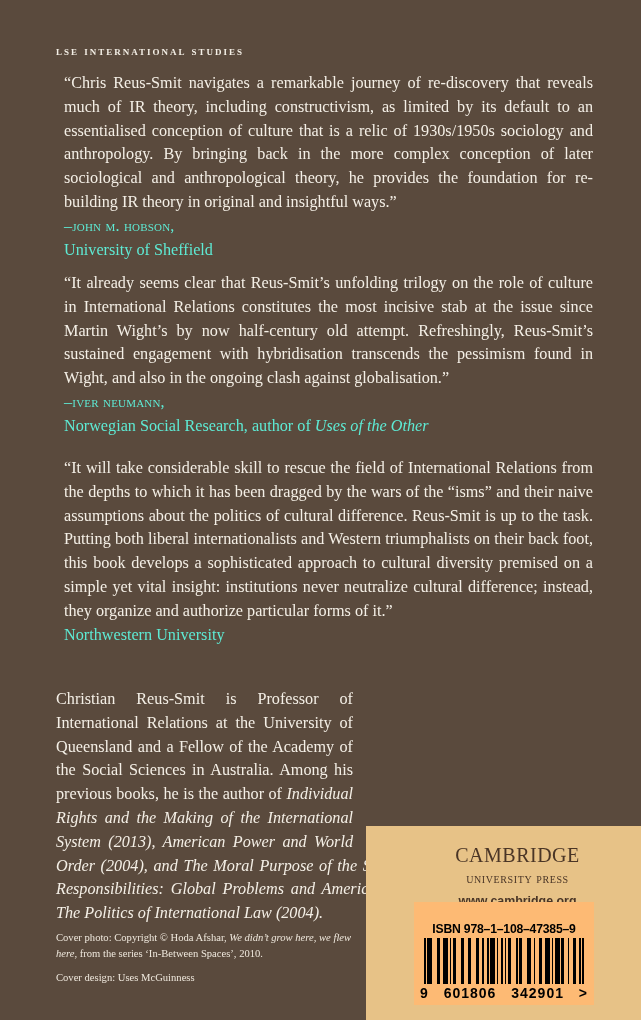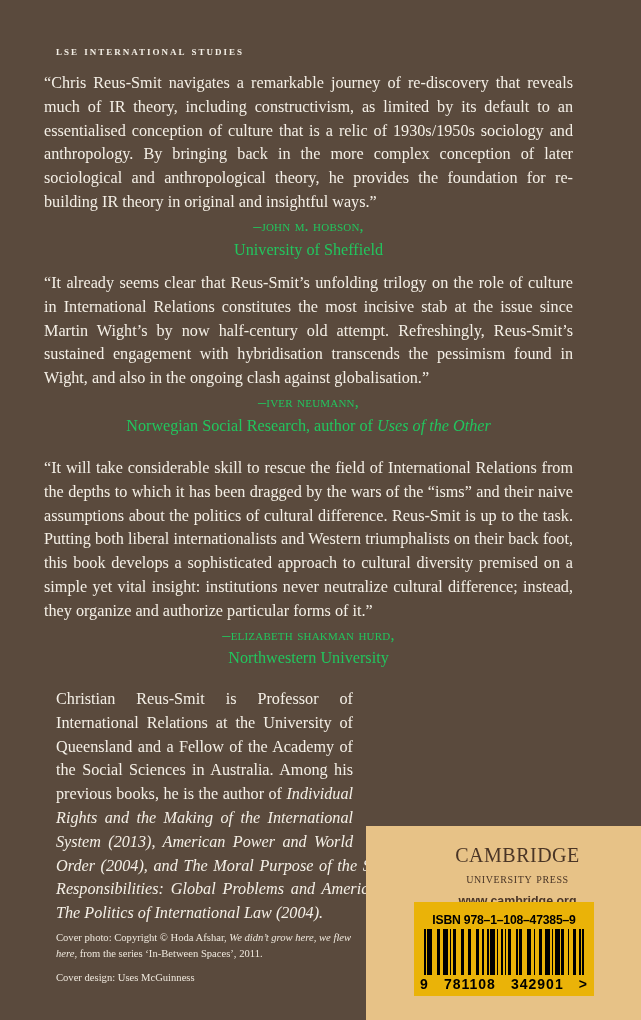--- a/index.html
+++ b/index.html
@@ -35,36 +35,36 @@
     font-variant: small-caps;
     text-transform: lowercase;
     color: #f4efe6;
     font-family: "Liberation Serif", "DejaVu Serif", serif;
   }
   .series-header::first-letter { }
 
   
   .quote-block {
     position: absolute;
-    left: 44px;
+    left: 64px;
     width: 529px;
   }
   .quote-text {
     font-size: 16.2px;
     line-height: 23.8px;
     text-align: justify;
     color: #f4efe6;
     margin: 0;
     hyphens: none;
   }
   .quote-attrib {
-    text-align: center;
+    text-align: left;
     font-size: 16.2px;
     line-height: 23.8px;
-    color: #22c55e;
+    color: #5eead4;
     margin: 0;
   }
   .attrib-name {
     font-variant: small-caps;
     text-transform: lowercase;
     letter-spacing: 0.2px;
   }
   .attrib-affil {
     display: block;
   }
@@ -148,22 +148,22 @@
     font-family: "Liberation Sans", sans-serif;
     margin-top: 3px;
   }
 
   
   #barcode-box {
     position: absolute;
     left: 48px;
     top: 76px;
     width: 180px;
-    background: #eab308;
-    padding: 11px 4px 3px 4px;
+    background: #fdba74;
+    padding: 20px 4px 3px 4px;
     box-sizing: border-box;
   }
   #isbn-line {
     font-family: "Liberation Sans", sans-serif;
     font-size: 12.2px;
     font-weight: bold;
     color: #000;
     text-align: center;
     letter-spacing: -0.2px;
     line-height: 14px;
@@ -210,31 +210,30 @@
     <p class="quote-text">“It already seems clear that Reus-Smit’s unfolding trilogy on the role of culture in International Relations constitutes the most incisive stab at the issue since Martin Wight’s by now half-century old attempt. Refreshingly, Reus-Smit’s sustained engagement with hybridisation transcends the pessimism found in Wight, and also in the ongoing clash against globalisation.”</p>
     <p class="quote-attrib">
       <span class="attrib-name">–Iver Neumann,</span>
       <span class="attrib-affil"><span>Norwegian Social Research, author of </span><span class="ital">Uses of the Other</span></span>
     </p>
   </div>
 
   <div class="quote-block" id="quote-3">
     <p class="quote-text">“It will take considerable skill to rescue the field of International Relations from the depths to which it has been dragged by the wars of the “isms” and their naive assumptions about the politics of cultural difference. Reus-Smit is up to the task. Putting both liberal internationalists and Western triumphalists on their back foot, this book develops a sophisticated approach to cultural diversity premised on a simple yet vital insight: institutions never neutralize cultural difference; instead, they organize and authorize particular forms of it.”</p>
     <p class="quote-attrib">
-      <span class="attrib-name">–Elizabeth Shakman Hurd,</span>
       <span class="attrib-affil">Northwestern University</span>
     </p>
   </div>
 
   <div id="bio">
     <div id="bio-float"></div><span>Christian Reus-Smit is Professor of International Relations at the University of Queensland and a Fellow of the Academy of the Social Sciences in Australia. Among his previous books, he is the author of </span><span class="ital">Individual Rights and the Making of the International System (2013), American Power and World Order (2004), and The Moral Purpose of the State (1999); coauthor of Special Responsibilities: Global Problems and American Power (2012); and editor of The Politics of International Law (2004).</span>
   </div>
 
   <div id="credits">
-    <p><span>Cover photo: Copyright © Hoda Afshar, </span><span class="ital">We didn’t grow here, we flew here</span><span>, from the series ‘In-Between Spaces’, 2011.</span></p>
+    <p><span>Cover photo: Copyright © Hoda Afshar, </span><span class="ital">We didn’t grow here, we flew here</span><span>, from the series ‘In-Between Spaces’, 2010.</span></p>
     <p class="credit-gap">Cover design: Uses McGuinness</p>
   </div>
 
   <div id="publisher-panel">
 
     <div id="cup-logo">
       <div class="cup-name">Cambridge</div>
       <div class="cup-sub">University Press</div>
       <div class="cup-url">www.cambridge.org</div>
     </div>
@@ -297,21 +296,21 @@
           <i style="flex: 1 0 0px;"></i>
           <i style="flex: 2 0 0px; background: transparent;"></i>
           <i style="flex: 2 0 0px;"></i>
           <i style="flex: 2 0 0px; background: transparent;"></i>
           <i style="flex: 1 0 0px;"></i>
           <i style="flex: 1 0 0px; background: transparent;"></i>
           <i style="flex: 1 0 0px;"></i>
         </div>
       <div id="barcode-digits">
         <span>9</span>
-        <span>781108</span>
+        <span>601806</span>
         <span>342901</span>
         <span>&gt;</span>
       </div>
     </div>
 
   </div>
 
 </div>
 
 </body></html>

